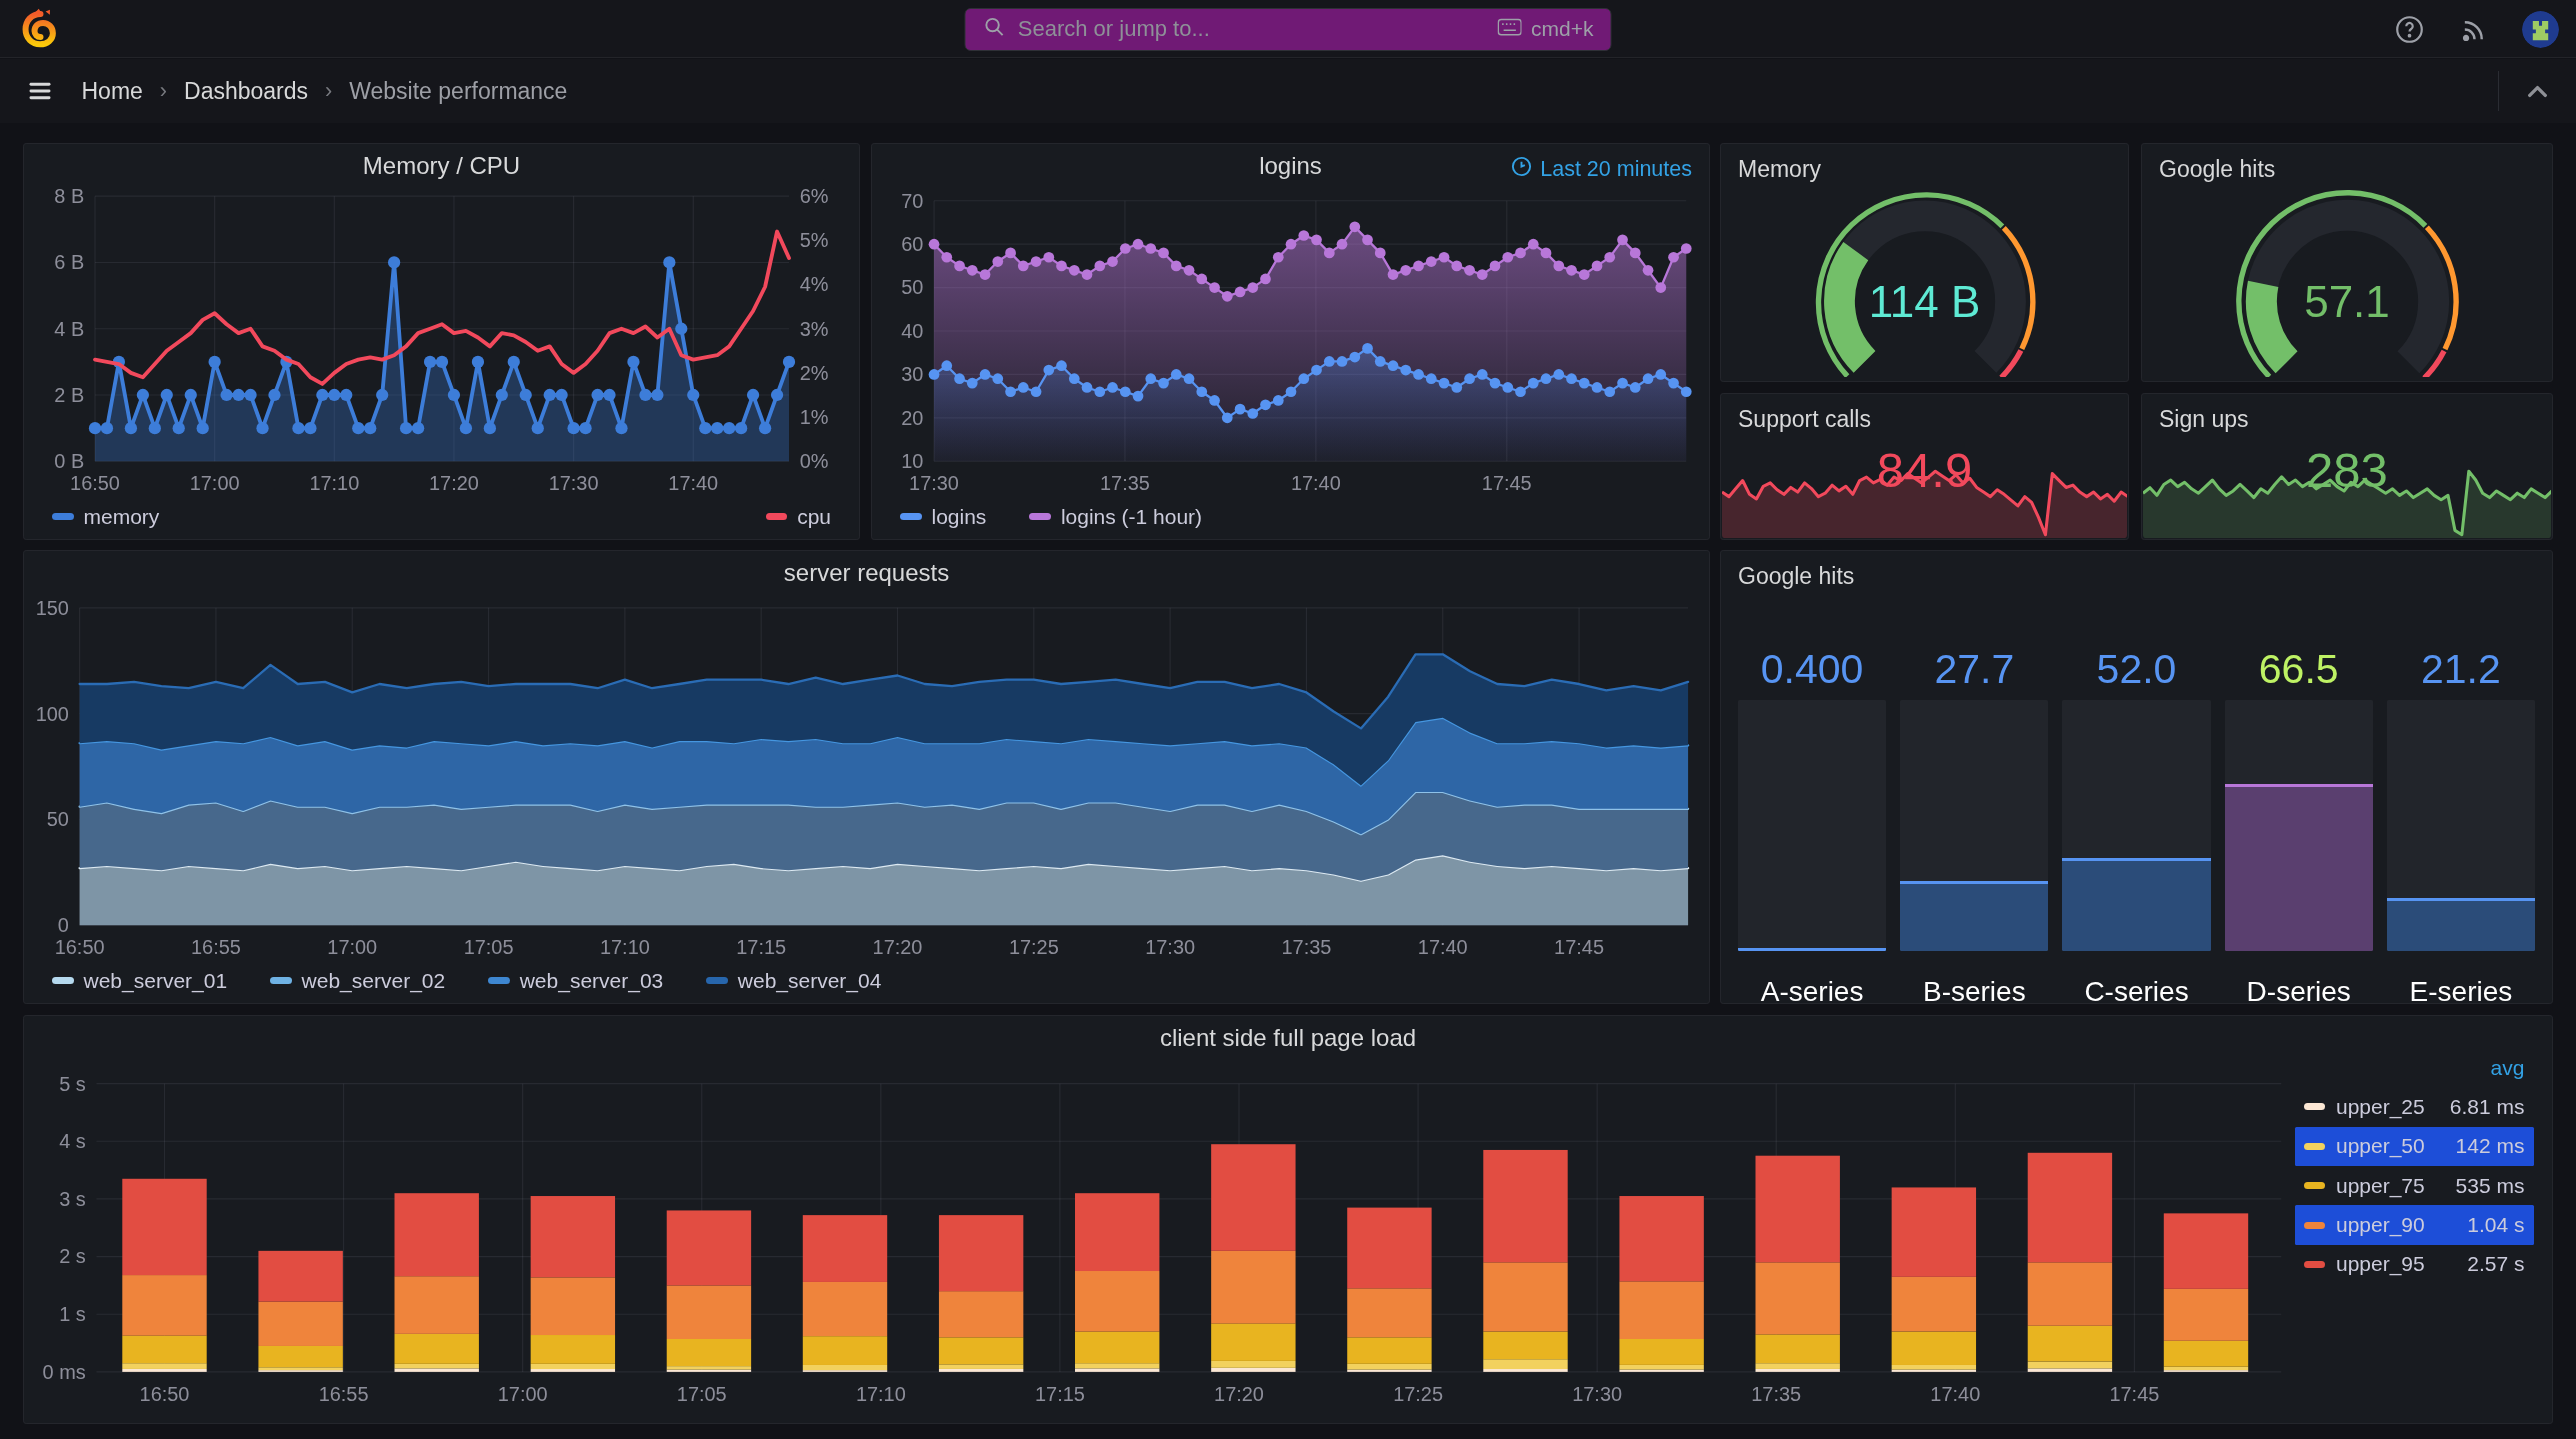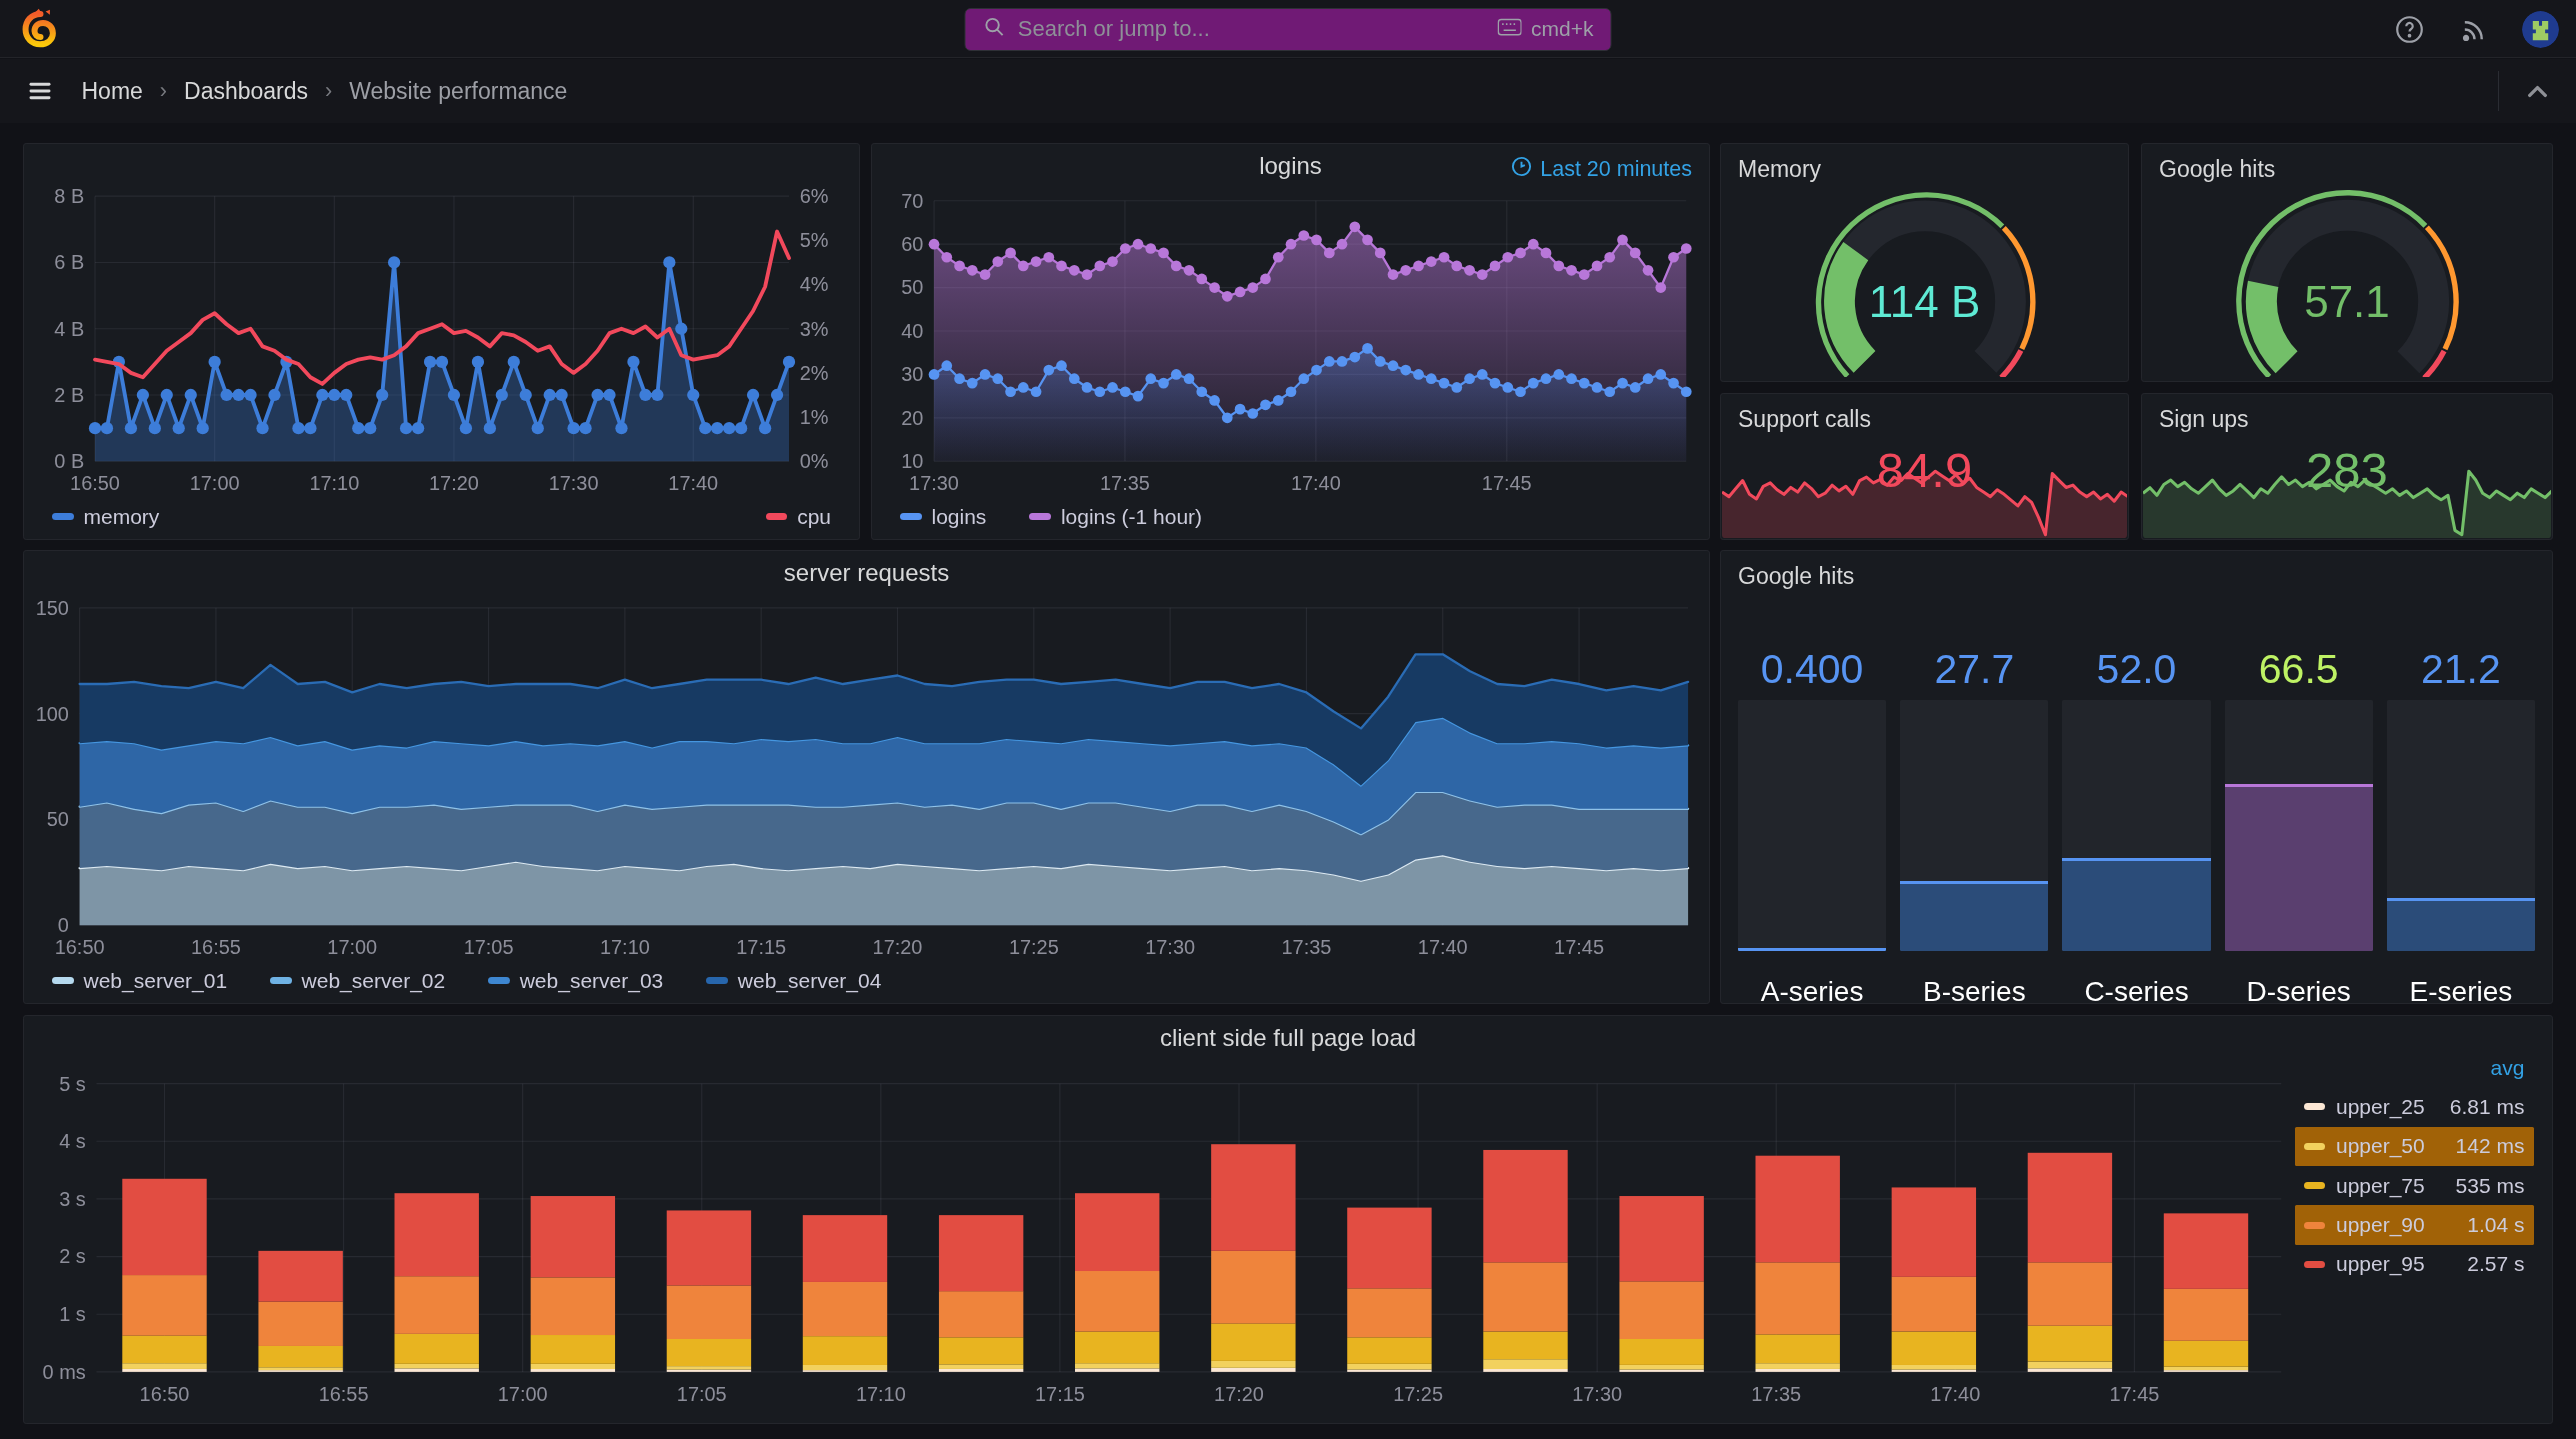--- a/index.html
+++ b/index.html
@@ -49,21 +49,21 @@
   .bg-col { flex:1; display:flex; flex-direction:column; }
   .bg-val { height:54px; text-align:center; font-size:41px; font-weight:500;margin-top:44px; }
   .bg-track { flex:1; background:#22252b; position:relative; border-radius:1.5px; overflow:hidden; }
   .bg-fill { position:absolute; left:0; right:0; bottom:0; }
   .bg-label { height:43px; padding-top:25px; text-align:center; font-size:28px; color:#ffffff; }
 
   
   .cl-legend { position:absolute; right:18.4px; top:35px; width:239px; font-size:21px; z-index:3; }
   .cl-head { text-align:right; color:#33a2e5; padding:4.6px 9.2px 7.7px 9.2px; }
   .cl-row { display:flex; align-items:center; gap:10.7px; padding:7.7px 9.2px; border-radius:1.5px; cursor:pointer; }
-  .cl-row.hl { background:#a16207; }
+  .cl-row.hl { background:#1d4ed8; }
   .cl-name { flex:1; color:#ccccdc; }
   .cl-val { color:#ccccdc; }
 
   svg text { font-family:"Liberation Sans",sans-serif; }
 </style>
 </head>
 <body>
 
 <header class="topbar">
   <div class="logo">
@@ -145,20 +145,21 @@
   <div class="caretup">
     <svg width="31" height="31" viewBox="0 0 24 24" fill="none" stroke="#8e9096" stroke-width="2.6" stroke-linecap="round" stroke-linejoin="round">
       <polyline points="6,15 12,9 18,15"></polyline>
     </svg>
   </div>
 </nav>
 
 <main>
 
   <section class="panel" style="left:23px;top:143px;width:837px;height:397px;">
+    <div class="pt-center">Memory / CPU</div>
     <div class="chart"><svg width="826" height="311" viewBox="0 0 1078 406">
           <line x1="86" x2="992" y1="358" y2="358" stroke="rgba(204,204,220,0.09)" stroke-width="1.5"></line>
           <text x="72" y="367" text-anchor="end" fill="rgba(204,204,220,0.65)" font-size="26">0 B</text>
           <line x1="86" x2="992" y1="271.5" y2="271.5" stroke="rgba(204,204,220,0.09)" stroke-width="1.5"></line>
           <text x="72" y="280.5" text-anchor="end" fill="rgba(204,204,220,0.65)" font-size="26">2 B</text>
           <line x1="86" x2="992" y1="185" y2="185" stroke="rgba(204,204,220,0.09)" stroke-width="1.5"></line>
           <text x="72" y="194" text-anchor="end" fill="rgba(204,204,220,0.65)" font-size="26">4 B</text>
           <line x1="86" x2="992" y1="98.5" y2="98.5" stroke="rgba(204,204,220,0.09)" stroke-width="1.5"></line>
           <text x="72" y="107.5" text-anchor="end" fill="rgba(204,204,220,0.65)" font-size="26">6 B</text>
           <line x1="86" x2="992" y1="12" y2="12" stroke="rgba(204,204,220,0.09)" stroke-width="1.5"></line>

